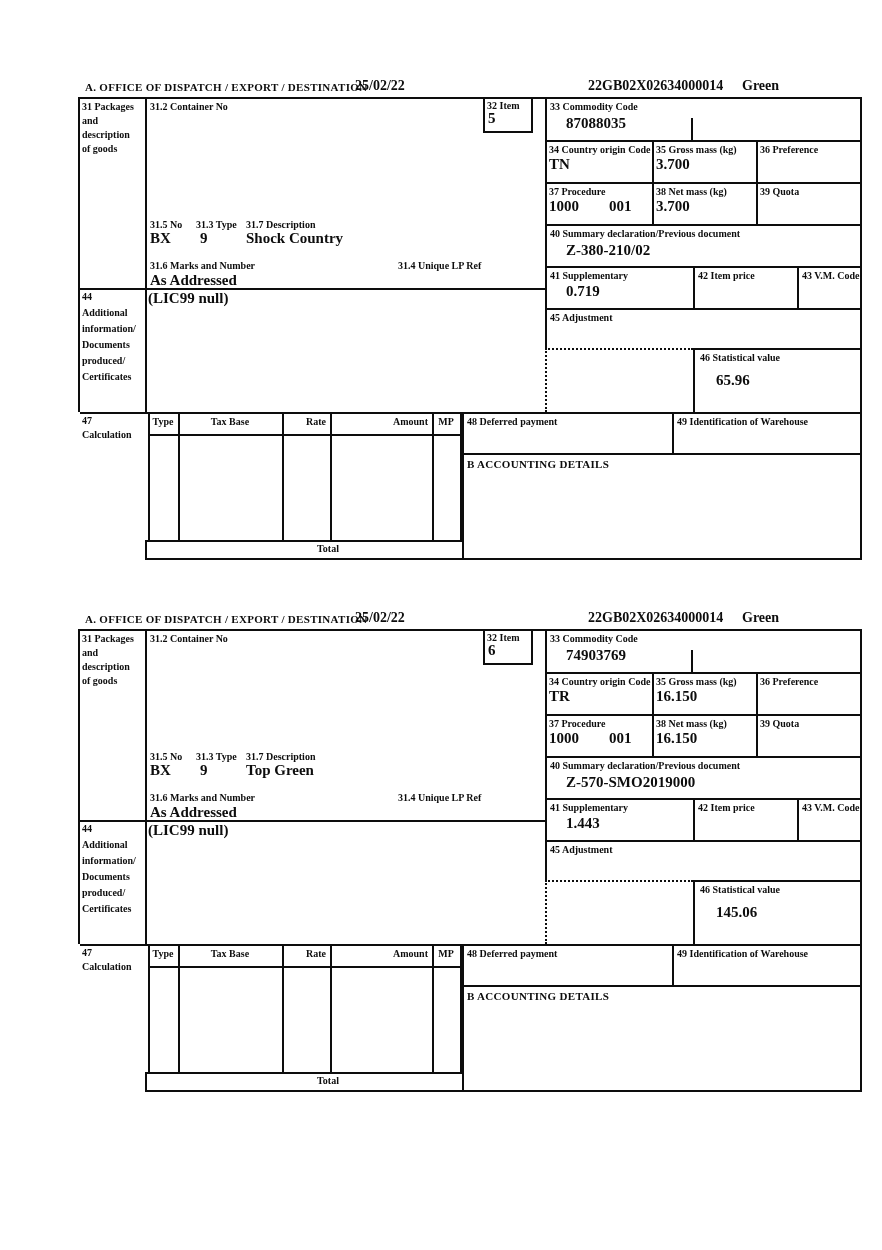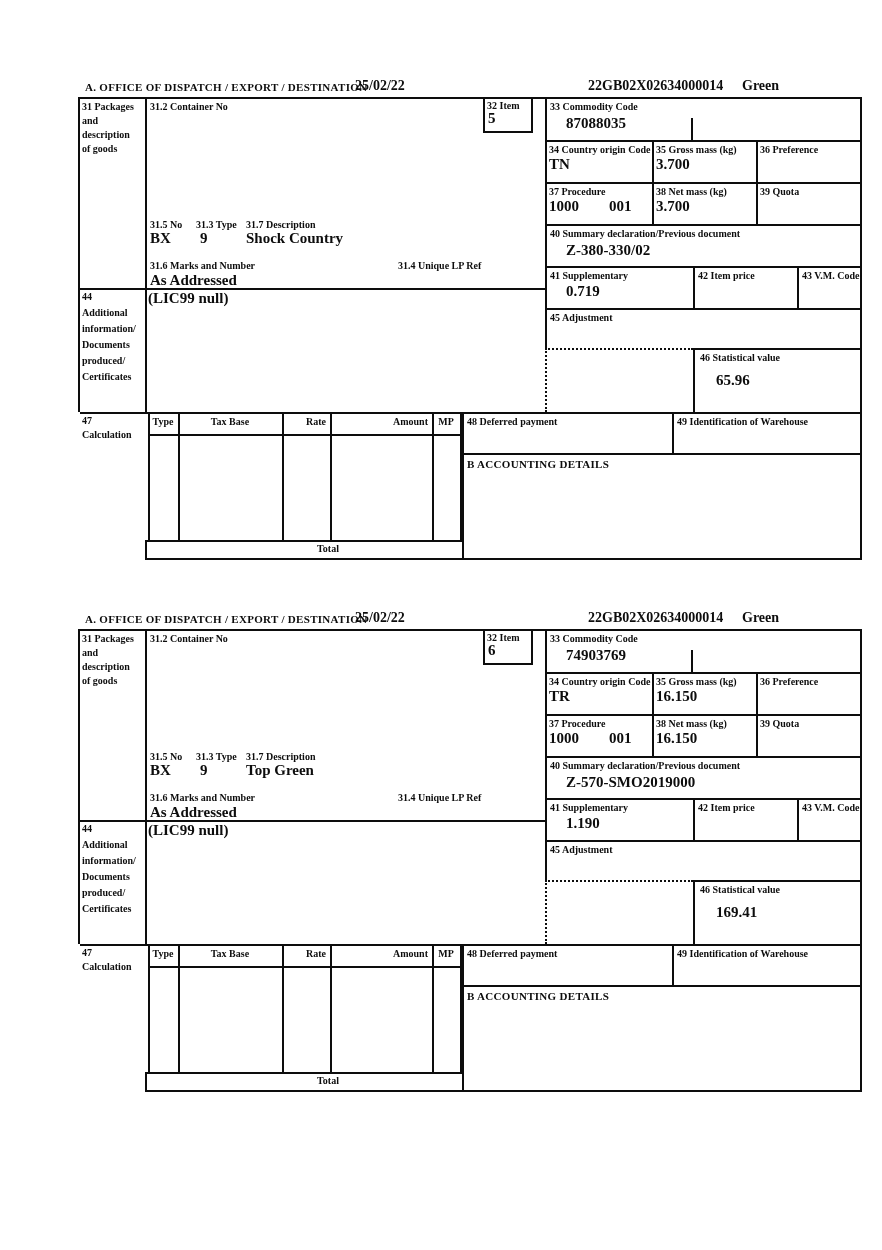--- a/index.html
+++ b/index.html
@@ -93,21 +93,21 @@
     <div class="lab" style="left:578px;top:47px">35 Gross mass (kg)</div>
     <div class="val" style="left:578px;top:59px">3.700</div>
     <div class="lab" style="left:682px;top:47px">36 Preference</div>
     <div class="lab" style="left:471px;top:89px">37 Procedure</div>
     <div class="val" style="left:471px;top:101px">1000</div>
     <div class="val" style="left:531px;top:101px">001</div>
     <div class="lab" style="left:578px;top:89px">38 Net mass (kg)</div>
     <div class="val" style="left:578px;top:101px">3.700</div>
     <div class="lab" style="left:682px;top:89px">39 Quota</div>
     <div class="lab" style="left:472px;top:131px">40 Summary declaration/Previous document</div>
-    <div class="val" style="left:488px;top:145px">Z-380-330/02</div>
+    <div class="val" style="left:488px;top:145px">Z-380-210/02</div>
     <div class="lab" style="left:472px;top:173px">41 Supplementary</div>
     <div class="val" style="left:488px;top:186px">0.719</div>
     <div class="lab" style="left:620px;top:173px">42 Item price</div>
     <div class="lab" style="left:724px;top:173px">43 V.M. Code</div>
     <div class="lab" style="left:472px;top:215px">45 Adjustment</div>
     <div class="lab" style="left:622px;top:255px">46 Statistical value</div>
     <div class="val" style="left:638px;top:275px">65.96</div>
 
     <div class="lab" style="left:4px;top:194px">44</div>
     <div class="lab" style="left:4px;top:210px">Additional</div>
@@ -204,26 +204,26 @@
     <div class="lab" style="left:682px;top:47px">36 Preference</div>
     <div class="lab" style="left:471px;top:89px">37 Procedure</div>
     <div class="val" style="left:471px;top:101px">1000</div>
     <div class="val" style="left:531px;top:101px">001</div>
     <div class="lab" style="left:578px;top:89px">38 Net mass (kg)</div>
     <div class="val" style="left:578px;top:101px">16.150</div>
     <div class="lab" style="left:682px;top:89px">39 Quota</div>
     <div class="lab" style="left:472px;top:131px">40 Summary declaration/Previous document</div>
     <div class="val" style="left:488px;top:145px">Z-570-SMO2019000</div>
     <div class="lab" style="left:472px;top:173px">41 Supplementary</div>
-    <div class="val" style="left:488px;top:186px">1.190</div>
+    <div class="val" style="left:488px;top:186px">1.443</div>
     <div class="lab" style="left:620px;top:173px">42 Item price</div>
     <div class="lab" style="left:724px;top:173px">43 V.M. Code</div>
     <div class="lab" style="left:472px;top:215px">45 Adjustment</div>
     <div class="lab" style="left:622px;top:255px">46 Statistical value</div>
-    <div class="val" style="left:638px;top:275px">169.41</div>
+    <div class="val" style="left:638px;top:275px">145.06</div>
 
     <div class="lab" style="left:4px;top:194px">44</div>
     <div class="lab" style="left:4px;top:210px">Additional</div>
     <div class="lab" style="left:4px;top:226px">information/</div>
     <div class="lab" style="left:4px;top:242px">Documents</div>
     <div class="lab" style="left:4px;top:258px">produced/</div>
     <div class="lab" style="left:4px;top:274px">Certificates</div>
     <div class="val" style="left:70px;top:193px">(LIC99 null)</div>
 
     <div class="lab" style="left:4px;top:318px">47</div>

